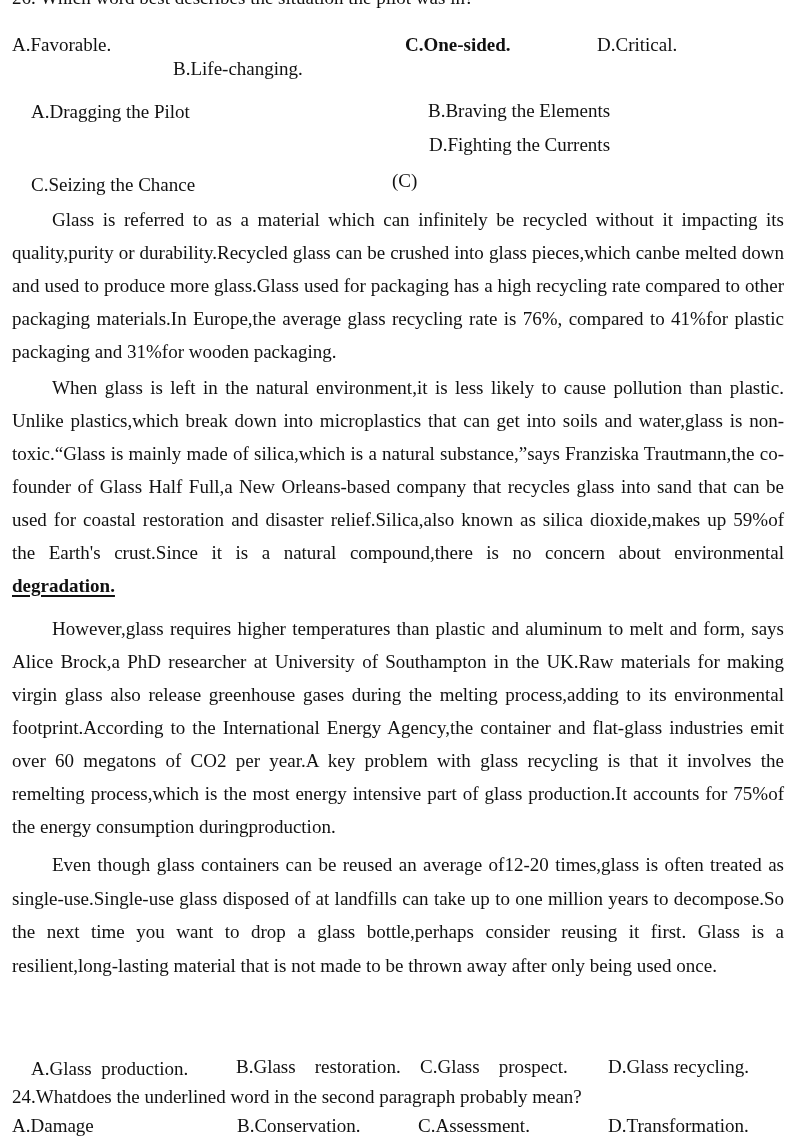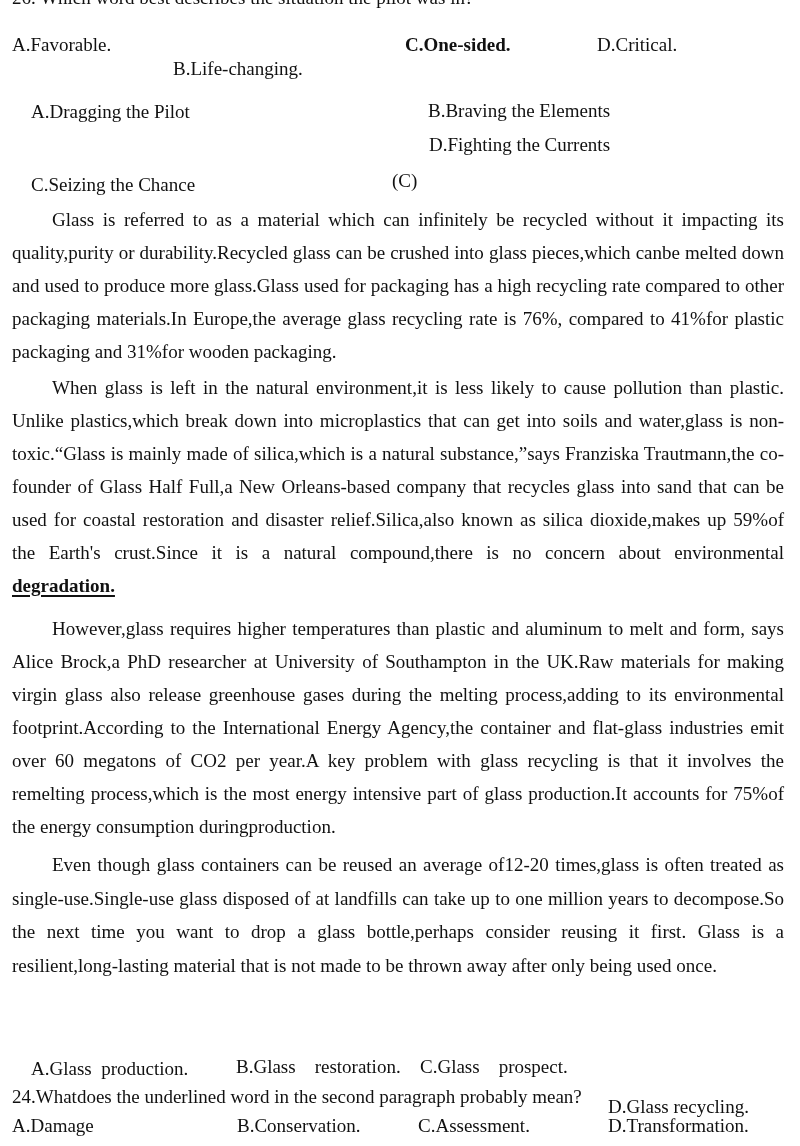--- a/index.html
+++ b/index.html
@@ -42,21 +42,21 @@
 
   <div class="para" style="top:371px;"><span class="indent"></span><span>When glass is left in the natural environment,it is less likely to cause pollution than plastic. Unlike plastics,which break down into microplastics that can get into soils and water,glass is non-toxic.“Glass is mainly made of silica,which is a natural  substance,”says Franziska Trautmann,the co-founder of Glass Half Full,a New Orleans-based company that recycles glass into sand that can be used for coastal restoration and disaster relief.Silica,also known as silica dioxide,makes up 59%of the Earth's crust.Since it is a natural compound,there is no concern about environmental </span><span class="u">degradation.</span></div>
 
   <div class="para" style="top:612px;"><span class="indent"></span><span>However,glass requires higher temperatures than plastic and aluminum to melt and form, says Alice Brock,a PhD researcher at University of Southampton in the UK.Raw materials for making virgin glass also release greenhouse gases during the melting process,adding to its environmental footprint.According to the International Energy Agency,the container and flat-glass industries emit over 60 megatons of CO2 per year.A key problem with glass recycling is that it involves the remelting process,which is the most energy intensive part of glass production.It accounts for 75%of the energy consumption duringproduction.</span></div>
 
   <div class="para" style="top:848px; line-height:33.5px;"><span class="indent"></span><span>Even though glass containers can be reused an average of12-20 times,glass is often treated as  single-use.Single-use  glass disposed of at landfills can take up to one million years to decompose.So the next time you want to drop a glass bottle,perhaps consider reusing it first. Glass is a resilient,long-lasting material that is not made to be thrown away after only being used once.</span></div>
 
   <div class="abs" style="left:31px; top:1058px; white-space:pre;">A.Glass  production.</div>
   <div class="abs" style="left:236px; top:1056px; white-space:pre;">B.Glass    restoration.</div>
   <div class="abs" style="left:420px; top:1056px; white-space:pre;">C.Glass    prospect.</div>
-  <div class="abs" style="left:608px; top:1056px;margin-top:40px;">D.Glass recycling.</div>
+  <div class="abs" style="left:608px; top:1056px;">D.Glass recycling.</div>
 
   <div class="abs" style="left:12px; top:1086px;">24.Whatdoes the underlined word in the second paragraph probably mean?</div>
   <div class="abs" style="left:12px; top:1115px;">A.Damage</div>
   <div class="abs" style="left:237px; top:1115px;">B.Conservation.</div>
   <div class="abs" style="left:418px; top:1115px;">C.Assessment.</div>
   <div class="abs" style="left:608px; top:1115px;">D.Transformation.</div>
 
 </div>
 
 </body></html>

